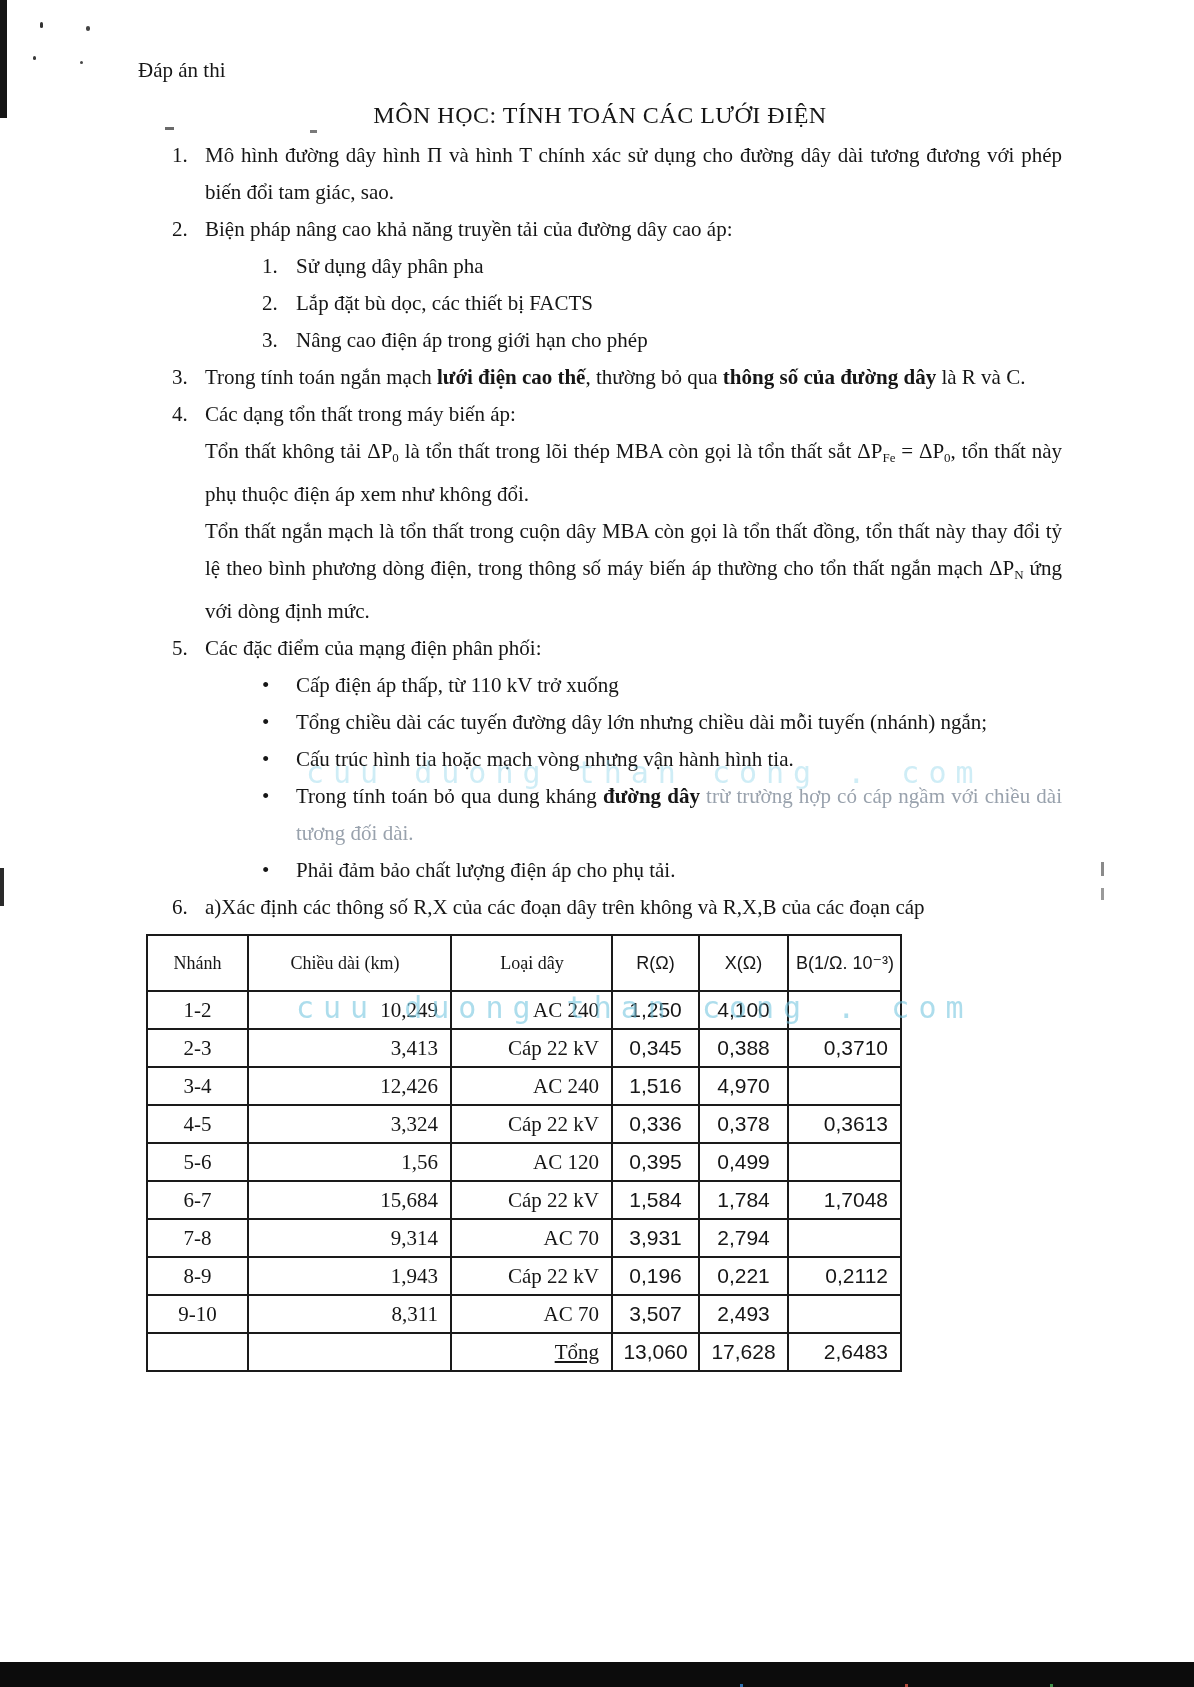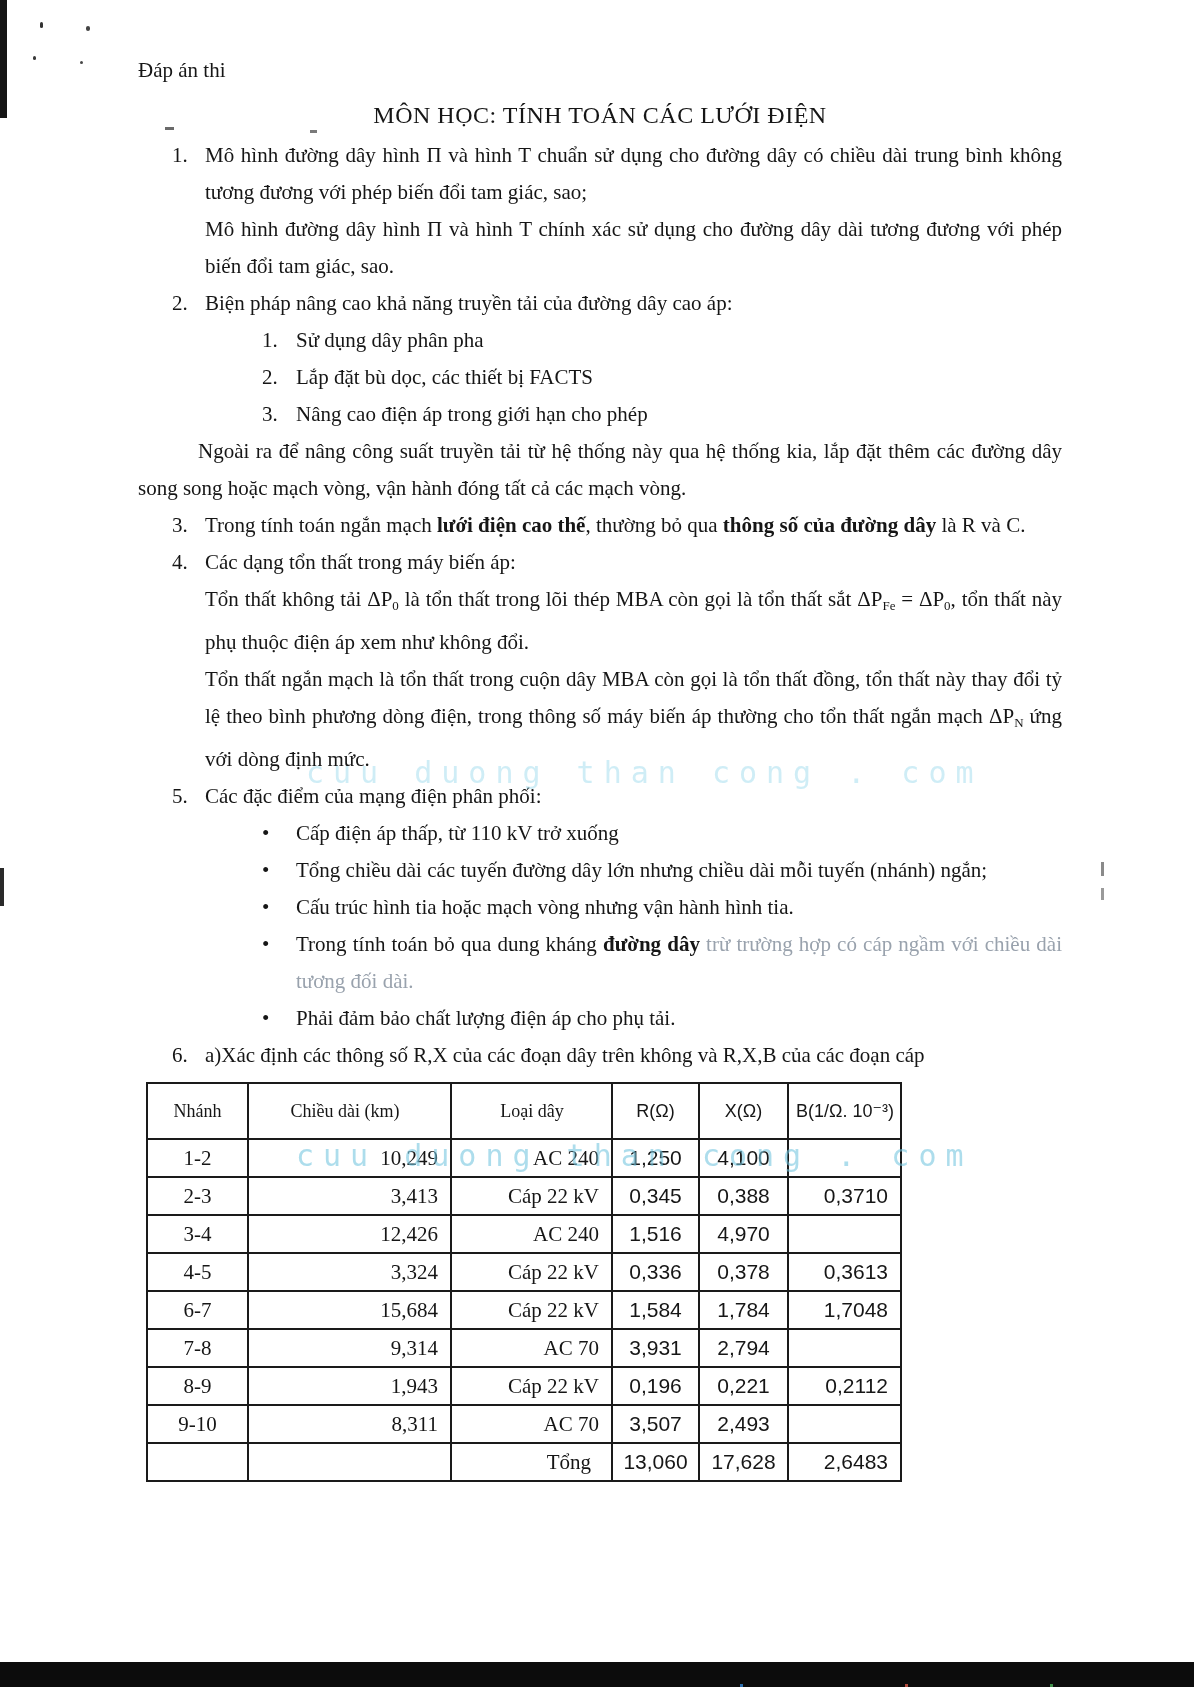--- a/index.html
+++ b/index.html
@@ -39,21 +39,21 @@
   table.params th { height:52px; font-weight:normal; font-size:18px; text-align:center; }
   table.params td { height:34px; font-size:21px; }
   .c-branch { width:97px;  text-align:center; }
   .c-len    { width:190px; text-align:right; padding-right:12px; }
   .c-wire   { width:158px; text-align:right; padding-right:12px; }
   .c-r      { width:83px;  text-align:center; }
   .c-x      { width:85px;  text-align:center; }
   .c-b      { width:110px; text-align:right; padding-right:12px; }
   .sans { font-family:"Liberation Sans","DejaVu Sans",sans-serif; font-size:19px; }
   td.noborder { border:none; }
-  .total-label { text-align:right; padding-right:20px; }
+  .total-label { text-align:right; padding-right:12px;text-decoration:underline; }
 
   .watermark {
     position:absolute; z-index:3; white-space:nowrap; pointer-events:none;
     font-family:"DejaVu Sans Mono","Liberation Mono",monospace;
     font-size:30px; letter-spacing:9px;
   }
   .wm-1 { top:700px; left:168px; color:rgba(148,214,234,0.45); }
   .wm-2 { top:56px;  left:150px; color:rgba(118,198,224,0.60); }
 
   
@@ -96,42 +96,40 @@
   <div class="content">
 
     <div class="header-note">Đáp án thi</div>
     <div class="doc-title">MÔN HỌC: TÍNH TOÁN CÁC LƯỚI ĐIỆN</div>
 
     <div class="watermark wm-1">cuu duong than cong . com</div>
 
     <div class="item">
       <div class="item-num">1.</div>
       <div class="item-body">
-        <div class="para">Mô hình đường dây hình Π và hình T chuẩn sử dụng cho đường dây có chiều dài trung bình không tương đương với phép biến đổi tam giác, sao;</div>
         <div class="para">Mô hình đường dây hình Π và hình T chính xác sử dụng cho đường dây dài tương đương với phép biến đổi tam giác, sao.</div>
       </div>
     </div>
 
     <div class="item">
       <div class="item-num">2.</div>
       <div class="item-body">Biện pháp nâng cao khả năng truyền tải của đường dây cao áp:</div>
     </div>
     <div class="sub-item">
       <div class="sub-num">1.</div>
       <div class="sub-text">Sử dụng dây phân pha</div>
     </div>
     <div class="sub-item">
       <div class="sub-num">2.</div>
       <div class="sub-text">Lắp đặt bù dọc, các thiết bị FACTS</div>
     </div>
     <div class="sub-item">
       <div class="sub-num">3.</div>
       <div class="sub-text">Nâng cao điện áp trong giới hạn cho phép</div>
     </div>
-    <div class="note-para">Ngoài ra để nâng công suất truyền tải từ hệ thống này qua hệ thống kia, lắp đặt thêm các đường dây song song hoặc mạch vòng, vận hành đóng tất cả các mạch vòng.</div>
 
     <div class="item">
       <div class="item-num">3.</div>
       <div class="item-body"><span>Trong tính toán ngắn mạch </span><span class="b">lưới điện cao thế</span><span>, thường bỏ qua </span><span class="b">thông số của đường dây</span><span> là R và C.</span></div>
     </div>
 
     <div class="item">
       <div class="item-num">4.</div>
       <div class="item-body">
         <div class="para">Các dạng tổn thất trong máy biến áp:</div>
@@ -210,20 +208,28 @@
           </tr>
           <tr>
             <td class="c-branch">4-5</td>
             <td class="c-len">3,324</td>
             <td class="c-wire">Cáp 22 kV</td>
             <td class="c-r sans">0,336</td>
             <td class="c-x sans">0,378</td>
             <td class="c-b sans">0,3613</td>
           </tr>
           <tr>
+            <td class="c-branch">5-6</td>
+            <td class="c-len">1,56</td>
+            <td class="c-wire">AC 120</td>
+            <td class="c-r sans">0,395</td>
+            <td class="c-x sans">0,499</td>
+            <td class="c-b sans"></td>
+          </tr>
+          <tr>
             <td class="c-branch">6-7</td>
             <td class="c-len">15,684</td>
             <td class="c-wire">Cáp 22 kV</td>
             <td class="c-r sans">1,584</td>
             <td class="c-x sans">1,784</td>
             <td class="c-b sans">1,7048</td>
           </tr>
           <tr>
             <td class="c-branch">7-8</td>
             <td class="c-len">9,314</td>

